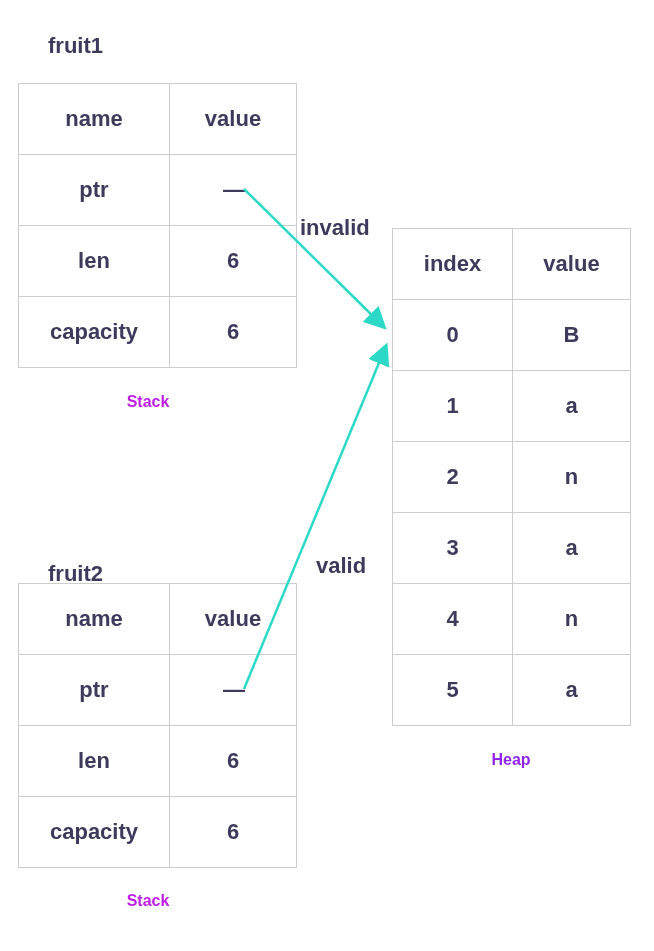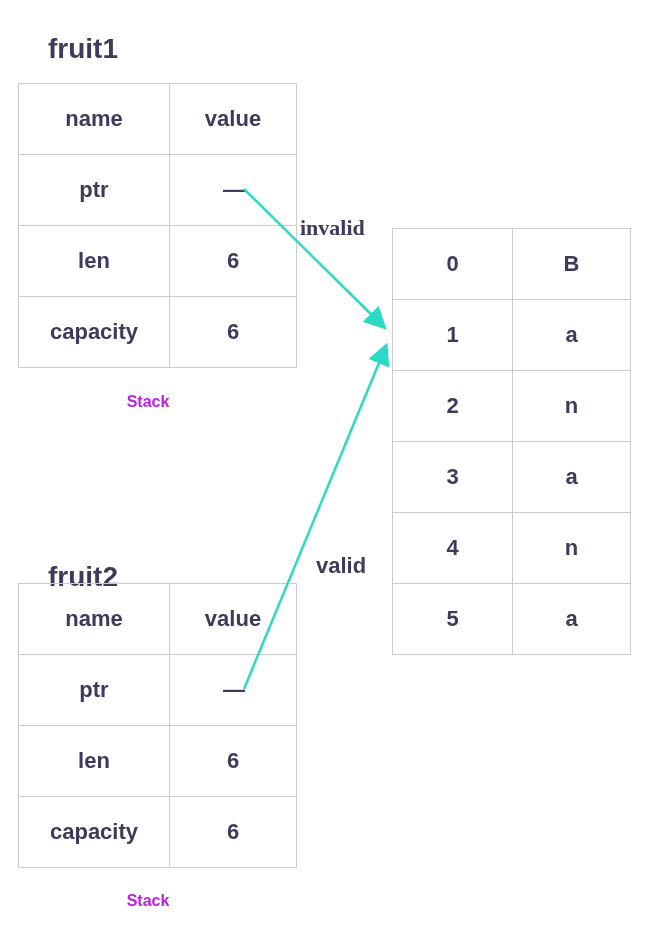--- a/index.html
+++ b/index.html
@@ -18,21 +18,21 @@
   }
   .canvas{
     position:relative;
     width:654px;
     height:951px;
     background:var(--background);
     overflow:hidden;
   }
   .title{
     position:absolute;
-    font-size:28px;
+    font-size:22px;
     font-weight:700;
     color:var(--text);
   }
   .caption{
     position:absolute;
     font-size:16px;
     font-weight:700;
     text-align:center;
   }
   .caption.stack{color:var(--stack_label);}
@@ -130,20 +130,24 @@
         <td class="c2">6</td>
       </tr>
     </tbody>
   </table>
 
   <div class="caption stack" style="left:18px;top:892px;width:260px;">Stack</div>
 
   <table class="tbl heap-tbl" style="left:392px;top:228px;">
     <tbody>
       <tr>
+        <td class="c1">index</td>
+        <td class="c2">value</td>
+      </tr>
+      <tr>
         <td class="c1">0</td>
         <td class="c2">B</td>
       </tr>
       <tr>
         <td class="c1">1</td>
         <td class="c2">a</td>
       </tr>
       <tr>
         <td class="c1">2</td>
         <td class="c2">n</td>
@@ -156,27 +160,28 @@
         <td class="c1">4</td>
         <td class="c2">n</td>
       </tr>
       <tr>
         <td class="c1">5</td>
         <td class="c2">a</td>
       </tr>
     </tbody>
   </table>
 
+  <div class="caption heap" style="left:392px;top:751px;width:238px;">Heap</div>
 
   <svg class="overlay" width="654" height="951" viewBox="0 0 654 951">
     <defs>
       <marker id="arrowhead" markerWidth="9" markerHeight="9" refX="7.5" refY="4.5" orient="auto">
         <path class="head" d="M0,0 L9,4.5 L0,9 z"></path>
       </marker>
     </defs>
     <line x1="244" y1="189" x2="384" y2="327" marker-end="url(#arrowhead)"></line>
     <line x1="244" y1="689" x2="386" y2="346" marker-end="url(#arrowhead)"></line>
   </svg>
 
-  <div class="arrow-label" style="left:300px;top:215px;font-family:Liberation Serif, serif;">invalid</div>
+  <div class="arrow-label" style="left:300px;top:215px;">invalid</div>
   <div class="arrow-label" style="left:316px;top:553px;">valid</div>
 
 </div>
 
 </body></html>

